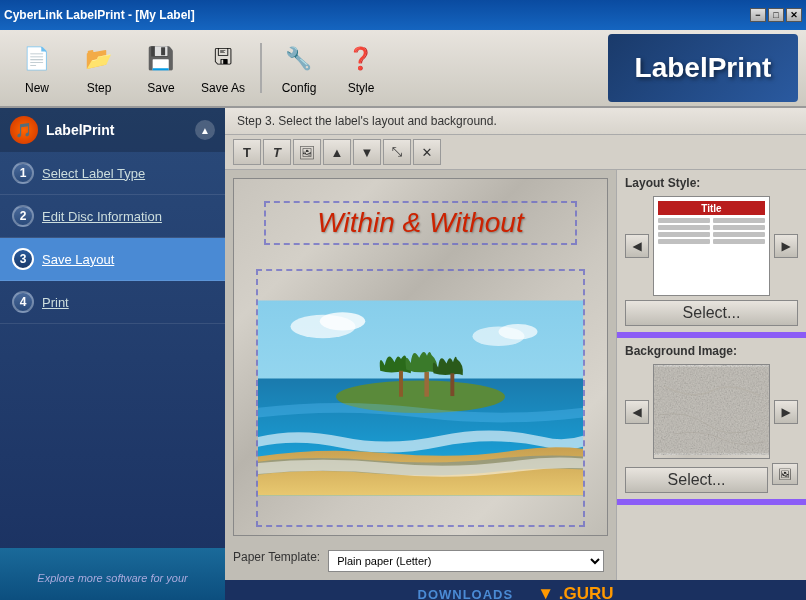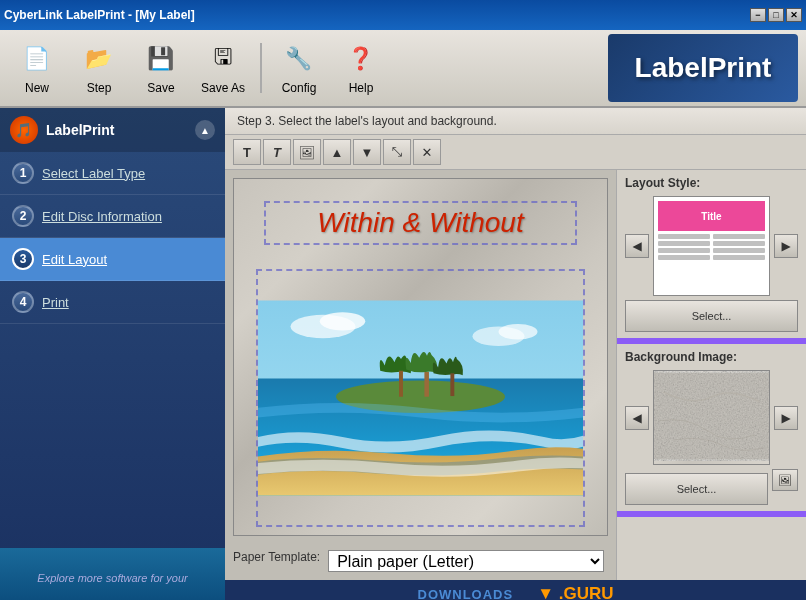--- a/index.html
+++ b/index.html
@@ -226,21 +226,21 @@
       width: 100%; height: 100%;
     }
 
     .paper-template-row {
       display: flex; align-items: flex-start; gap: 8px;
       padding: 6px 4px 0 0;
     }
     .paper-label { font-size: 12px; color: #333; }
     .paper-select {
       flex: 1;
-      height: 22px; font-size: 16px;
+      height: 22px; font-size: 11px;
       border: 1px solid #888;
       background: white;
       padding: 0 4px;
     }
 
     
     .right-panel {
       width: 190px;
       background: #d4d0c8;
       border-left: 1px solid #aaa;
@@ -272,39 +272,39 @@
     .layout-preview {
       flex: 1;
       background: white;
       border: 1px solid #888;
       min-height: 100px;
       position: relative;
       display: flex; flex-direction: column;
       padding: 4px;
     }
     .layout-title-bar {
-      background: #ec4899;
-      height: 30px;
+      background: #b91c1c;
+      height: 14px;
       display: flex; align-items: center; justify-content: center;
       font-size: 10px; color: white; font-weight: bold;
       margin-bottom: 3px;
     }
     .layout-lines {
       display: flex; flex-direction: column; gap: 2px; flex: 1;
     }
     .layout-line-row { display: flex; gap: 3px; }
     .layout-line {
       height: 5px; background: #c0c0c0; border-radius: 1px; flex: 1;
     }
 
     .select-btn {
-      width: 100%; height: 32px;
+      width: 100%; height: 26px;
       background: linear-gradient(to bottom, #e8e4de, #c0bdb5);
       border: 1px solid #888;
-      cursor: pointer; font-size: 11px; color: #333;
+      cursor: pointer; font-size: 16px; color: #333;
       margin-top: 4px;
     }
 
     
     .bg-nav { display: flex; align-items: center; justify-content: space-between; gap: 4px; }
     .bg-preview {
       flex: 1;
       background: linear-gradient(135deg, #d0ccc4 0%, #e0dcd4 30%, #c8c4bc 60%, #d8d4cc 100%);
       border: 1px solid #888;
       min-height: 90px;
@@ -366,21 +366,21 @@
     <div class="toolbar-icon">🖫</div>
     <span class="toolbar-label">Save As</span>
   </div>
   <div class="toolbar-sep"></div>
   <div class="toolbar-btn">
     <div class="toolbar-icon">🔧</div>
     <span class="toolbar-label">Config</span>
   </div>
   <div class="toolbar-btn">
     <div class="toolbar-icon">❓</div>
-    <span class="toolbar-label">Help</span>
+    <span class="toolbar-label">Style</span>
   </div>
   <div class="logo-area">
     <span class="logo-text">LabelPrint</span>
   </div>
 </div>
 
 <div class="main-content">
 
   <div class="sidebar">
     <div class="sidebar-header">
@@ -392,21 +392,21 @@
     <div class="step-item">
       <div class="step-number">1</div>
       <span class="step-label">Select Label Type</span>
     </div>
     <div class="step-item">
       <div class="step-number">2</div>
       <span class="step-label">Edit Disc Information</span>
     </div>
     <div class="step-item active">
       <div class="step-number">3</div>
-      <span class="step-label">Edit Layout</span>
+      <span class="step-label">Save Layout</span>
     </div>
     <div class="step-item">
       <div class="step-number">4</div>
       <span class="step-label">Print</span>
     </div>
 
     <div class="sidebar-bottom">
       <span>Explore more software for your</span>
     </div>
   </div>

